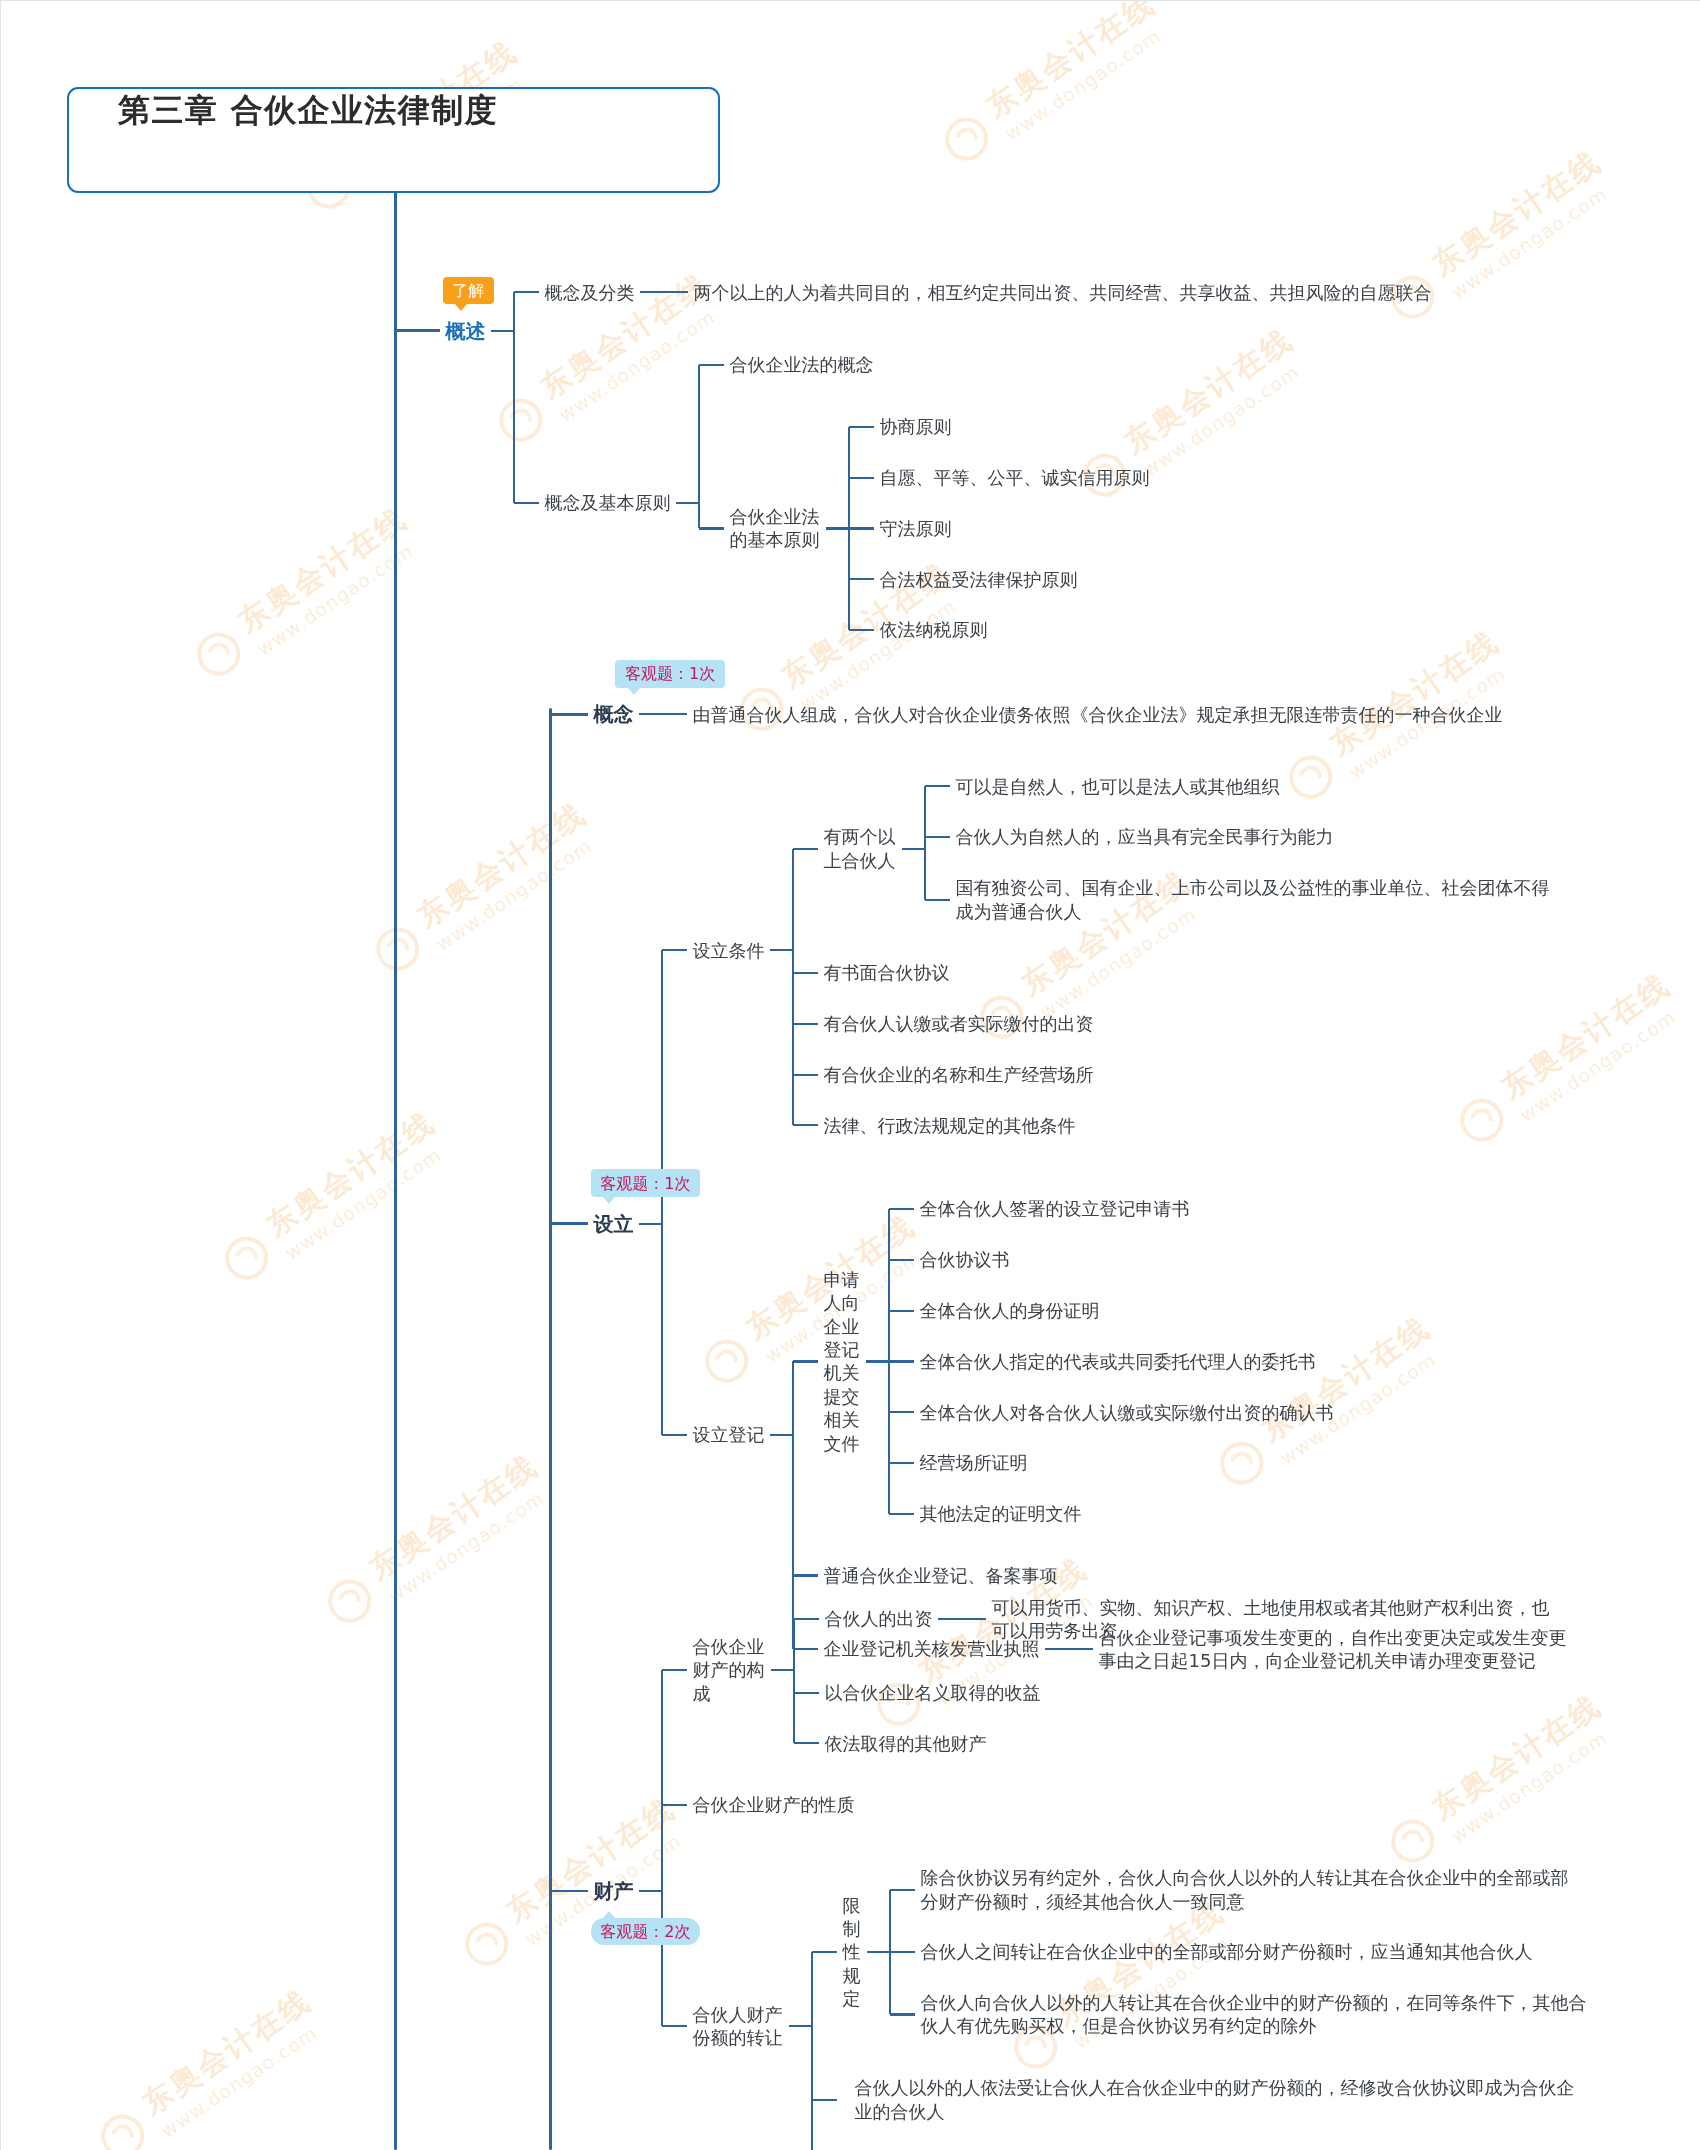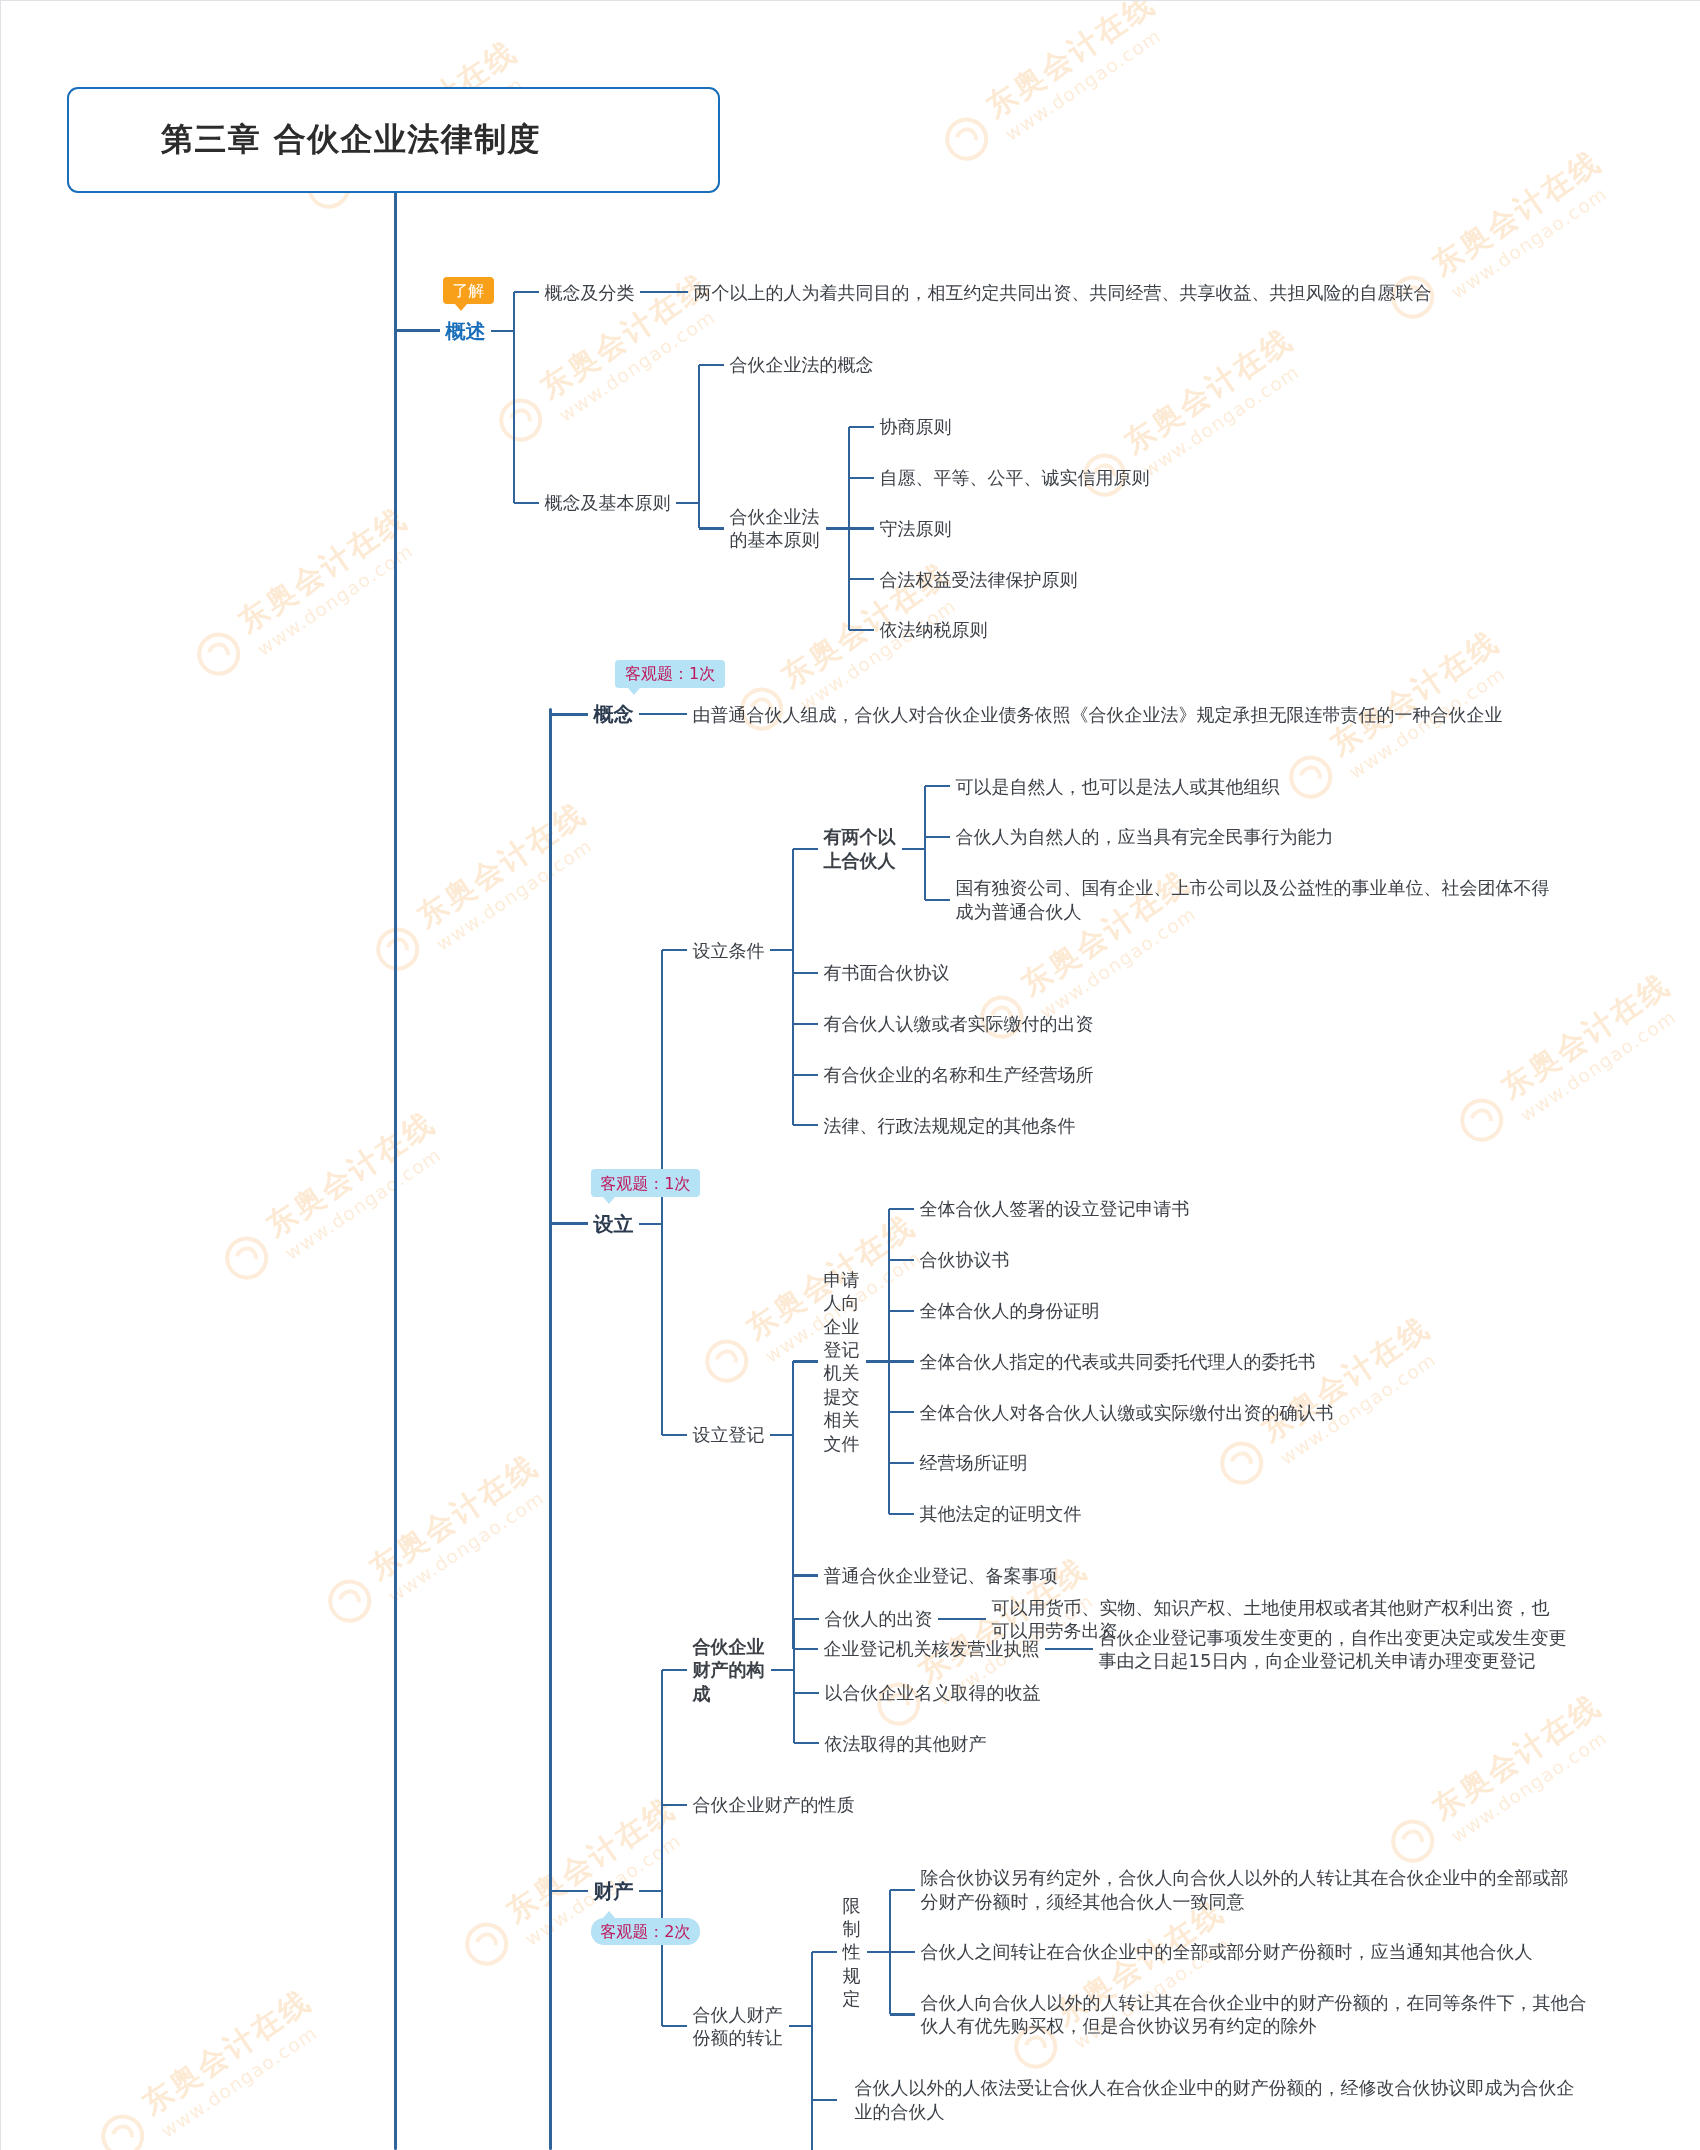--- a/index.html
+++ b/index.html
@@ -41,22 +41,22 @@
   .wm-brand{ font-size:30px; font-weight:bold; color:rgba(246,158,66,0.22); letter-spacing:2.7px; white-space:nowrap; }
   .wm-url{ font-size:18.5px; color:rgba(246,158,66,0.20); letter-spacing:1.4px; white-space:nowrap; }
 
   
   .title-box{
     position:absolute; z-index:2;
     left:66px; top:86px; width:653px; height:106px;
     background:#ffffff;
     border:2.7px solid var(--blue);
     border-radius:11px;
-    display:flex; align-items:center;
-    padding-left:92px;
+    display:flex; align-items:flex-start;
+    padding-left:49px;
   }
   .title-text{
     font-size:32px; font-weight:bold; color:#2c2c2c; letter-spacing:1.4px; white-space:nowrap;
   }
 
   
   .trunk{ position:absolute; z-index:1; background:var(--line); border-radius:2.1px; }
   .trunk-main{ left:393px; top:191px; width:3.4px; height:calc(100% - 191px); }
   .trunk-group{ left:548px; top:707px; width:2.7px; height:calc(100% - 707px); }
 
@@ -99,21 +99,21 @@
     width:2.1px; height:100%; background:var(--line);
   }
   .kids > .branch:first-child::after{ top:50%; height:50%; }
   .kids > .branch:last-child::after{ top:0; height:50%; }
   .kids > .branch:only-child::after{ display:none; }
 
   
   .w1,.w2,.w4,.w5{ white-space:normal; word-break:break-all; }
   .w1{ width:30px; }
   .w2{ width:48px; }
-  .w4{ width:84px;font-weight:bold; }
+  .w4{ width:84px; }
   .w5{ width:102px; }
 
   
   .mw720,.mw830,.mw900,.mw980,.mw1010,.mw1090{ white-space:normal; }
   .mw720{ max-width:494px; }
   .mw830{ max-width:570px; }
   .mw900{ max-width:618px; }
   .mw980{ max-width:673px; }
   .mw1010{ max-width:693px; }
   .mw1090{ max-width:748px;margin-left:12px; }

